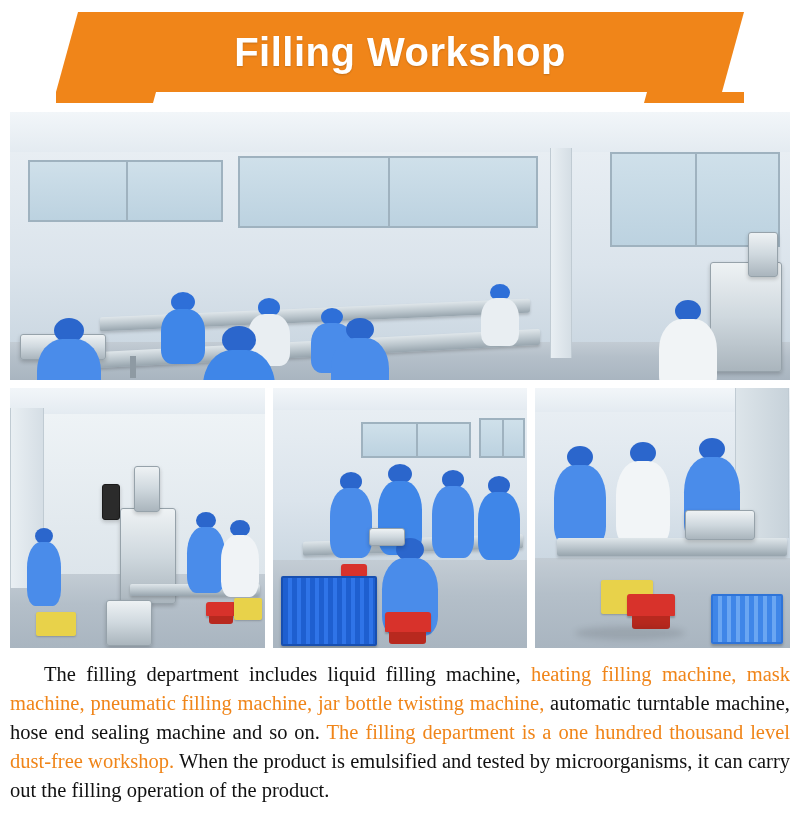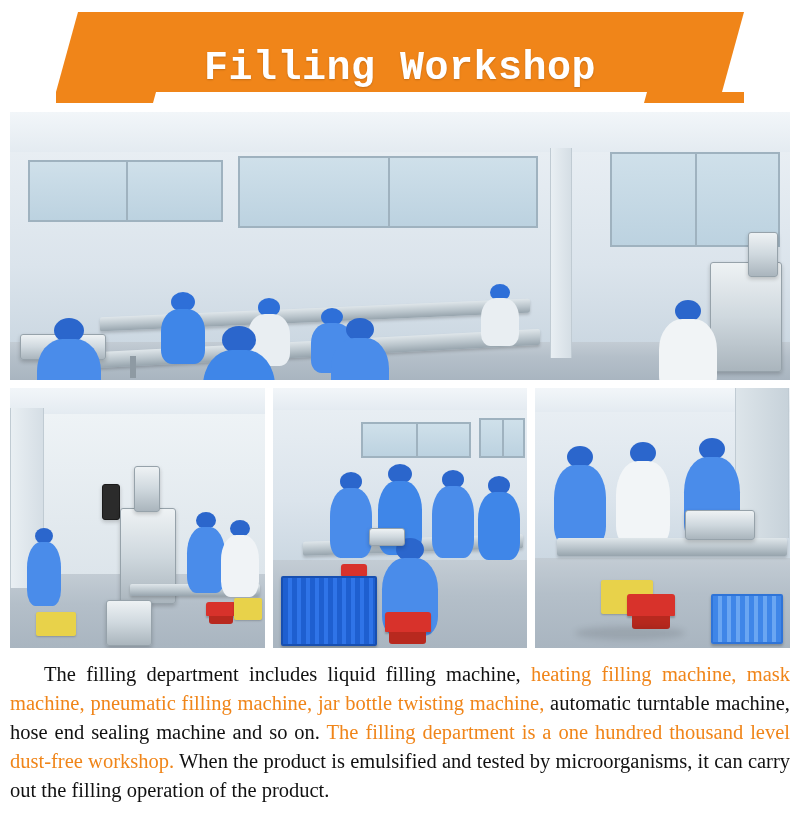--- a/index.html
+++ b/index.html
@@ -50,31 +50,31 @@
     left: 644px;
     top: 92px;
     width: 100px;
     height: 11px;
     background: #f08519;
     clip-path: polygon(3px 0, 100px 0, 100px 11px, 0 11px);
   }
   .banner-title {
     position: absolute;
     left: 56px;
-    top: 28px;
+    top: 12px;
     width: 688px;
     height: 80px;
     display: flex;
     align-items: center;
     justify-content: center;
     color: #ffffff;
     font-size: 40px;
     font-weight: bold;
     letter-spacing: 0.5px;
-    font-family: Liberation Mono, monospace;
+    font-family: Liberation Sans, sans-serif;
     text-shadow: 0 1px 2px rgba(0,0,0,0.18);
   }
 
   
   .photos {
     position: relative;
     width: 780px;
     margin: 0 auto;
   }
   .photo {

